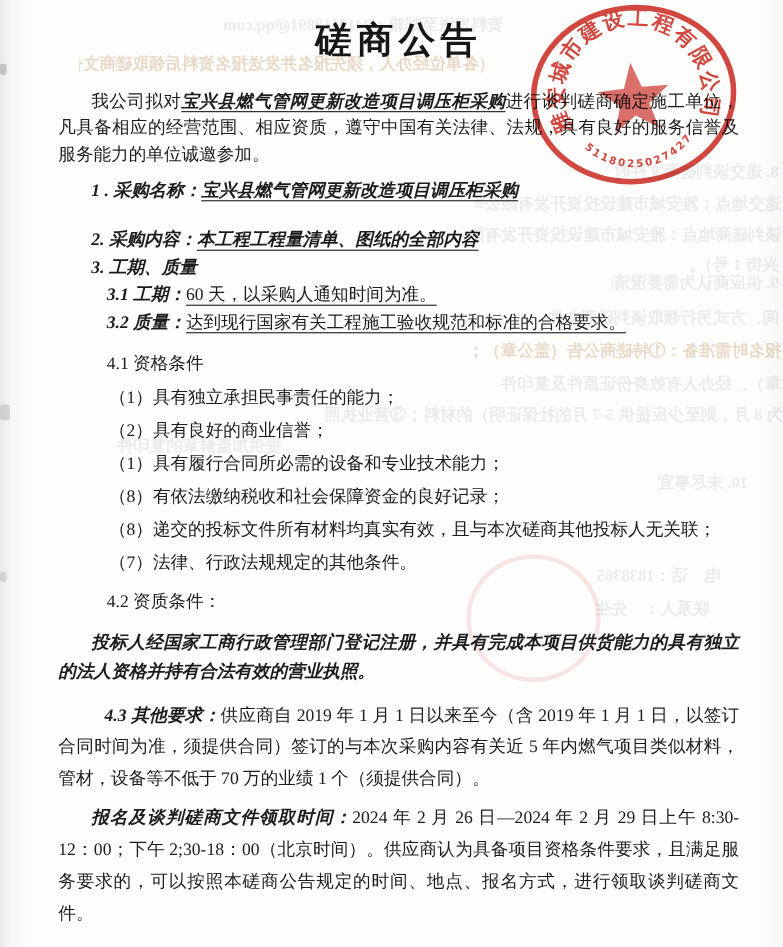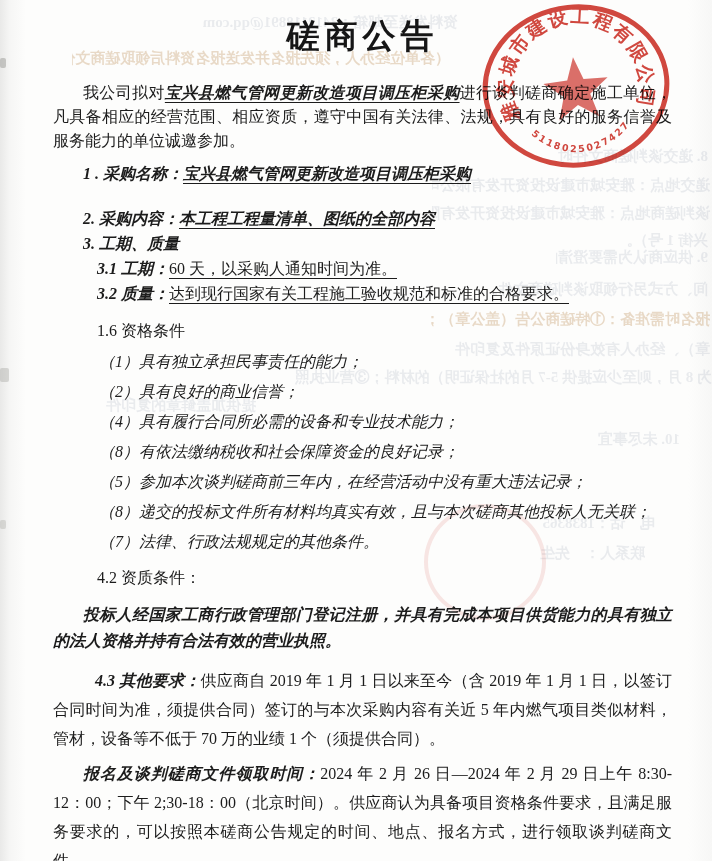--- a/index.html
+++ b/index.html
@@ -53,21 +53,21 @@
   
   .doc{position:absolute;left:53px;right:40px;top:0;font-size:16px;}
   .title{
     text-align:center;font-size:33px;font-weight:700;letter-spacing:5px;
     margin:14px 0 0 0;color:#161616;
   }
   p{margin:0;line-height:25px;text-align:justify;}
   .intro{margin-top:22px;line-height:24px;text-indent:30px;}
   .ind1{margin-left:30px;}     
   .ind2{margin-left:44px;}     
-  .cond{margin-left:46px;line-height:22px;margin-top:8px;font-style:italic;}
+  .cond{margin-left:46px;line-height:22px;margin-top:8px;}
   .m4{margin-top:20px;} .m6{margin-top:0;} .m8{margin-top:8px;}
   .m12{margin-top:12px;}
   .p42t{margin-top:12px;line-height:26px;text-indent:30px;}
   .p43{margin-top:12px;line-height:29px;text-indent:42px;}
   .signup{margin-top:6px;line-height:29px;text-indent:30px;}
   .b{font-weight:700;font-style:italic;}
   .u{text-decoration:underline;text-underline-offset:4px;text-decoration-thickness:1px;}
 </style>
 </head>
 <body>
@@ -105,27 +105,26 @@
 
     <p class="ind1 m4"><span class="b">2. 采购内容：</span><span class="u b">本工程工程量清单、图纸的全部内容</span></p>
 
     <p class="ind1 m6 b">3. 工期、质量</p>
 
     <p class="ind2 m6"><span class="b">3.1 工期：</span><span class="u">60 天，以采购人通知时间为准。</span></p>
 
     <p class="ind2 m6"><span class="b">3.2 质量：</span><span class="u">达到现行国家有关工程施工验收规范和标准的合格要求。</span></p>
 
 
-    <p class="ind2 m12">1.6 资格条件</p>
+    <p class="ind2 m12">4.1 资格条件</p>
 
     <p class="cond">（1）具有独立承担民事责任的能力；</p>
     <p class="cond">（2）具有良好的商业信誉；</p>
-    <p class="cond">（4）具有履行合同所必需的设备和专业技术能力；</p>
+    <p class="cond">（1）具有履行合同所必需的设备和专业技术能力；</p>
     <p class="cond">（8）有依法缴纳税收和社会保障资金的良好记录；</p>
-    <p class="cond">（5）参加本次谈判磋商前三年内，在经营活动中没有重大违法记录；</p>
     <p class="cond">（8）递交的投标文件所有材料均真实有效，且与本次磋商其他投标人无关联；</p>
     <p class="cond">（7）法律、行政法规规定的其他条件。</p>
 
     <p class="ind2 m12">4.2 资质条件：</p>
     <p class="p42t b">投标人经国家工商行政管理部门登记注册，并具有完成本项目供货能力的具有独立的法人资格并持有合法有效的营业执照。</p>
 
     <p class="p43"><span class="b">4.3 其他要求：</span><span>供应商自 2019 年 1 月 1 日以来至今（含 2019 年 1 月 1 日，以签订合同时间为准，须提供合同）签订的与本次采购内容有关近 5 年内燃气项目类似材料，管材，设备等不低于 70 万的业绩 1 个（须提供合同）。</span></p>
 
     <p class="signup"><span class="b">报名及谈判磋商文件领取时间：</span><span>2024 年 2 月 26 日—2024 年 2 月 29 日上午 8:30-12：00；下午 2;30-18：00（北京时间）。供应商认为具备项目资格条件要求，且满足服务要求的，可以按照本磋商公告规定的时间、地点、报名方式，进行领取谈判磋商文件。</span></p>
 

